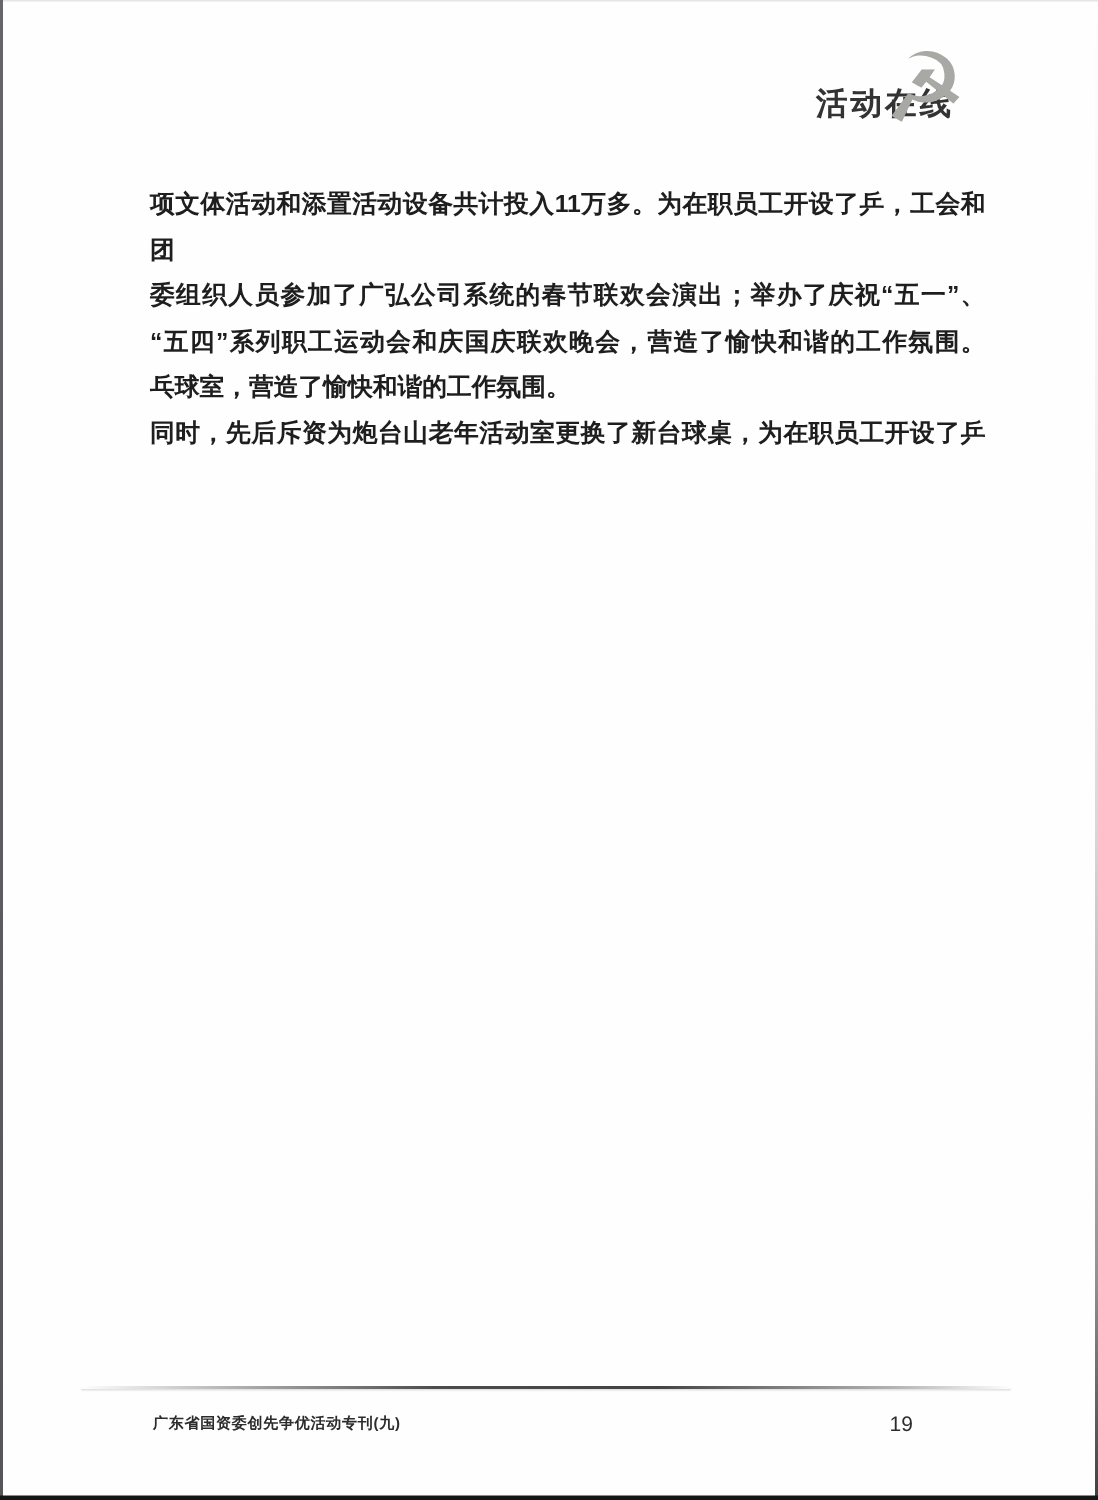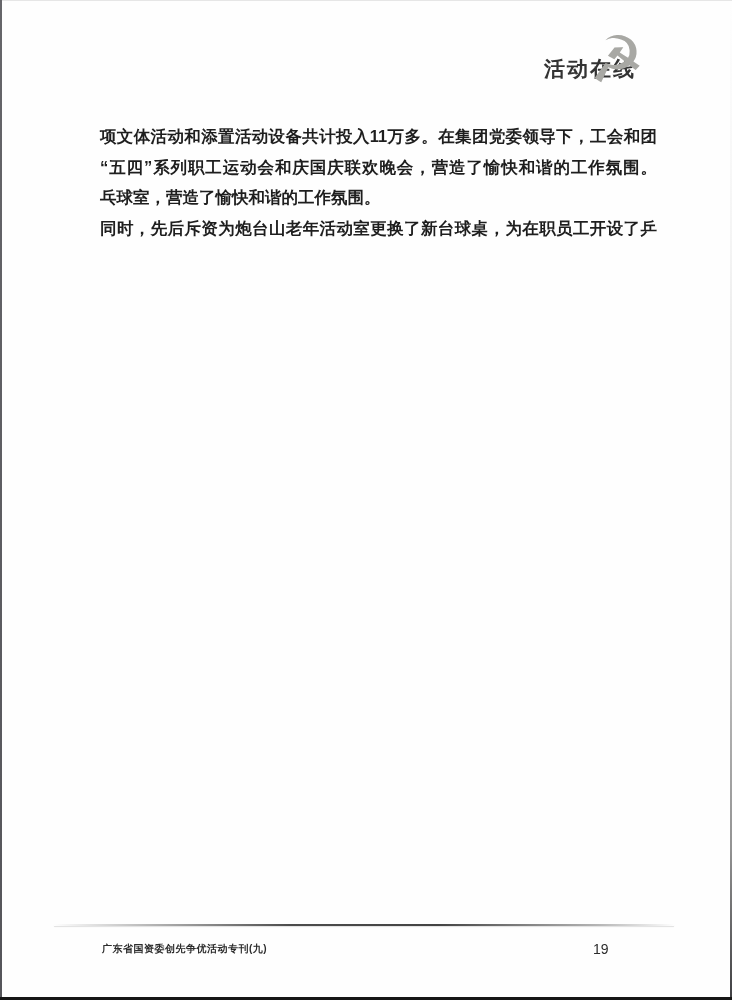--- a/index.html
+++ b/index.html
@@ -94,21 +94,22 @@
 
   <div class="edge-top"></div>
   <div class="edge-left"></div>
   <div class="edge-right"></div>
   <div class="edge-bottom"></div>
 
   <div class="header-title">活动在线</div>
   <div class="emblem">☭</div>
 
   <div class="body-text">
-    <div class="line">项文体活动和添置活动设备共计投入11万多。在集团党委领导下，工会和团</div>
+    <div class="line">项文体活动和添置活动设备共计投入11万多。为在职员工开设了乒，工会和团</div>
+    <div class="line">委组织人员参加了广弘公司系统的春节联欢会演出；举办了庆祝“五一”、</div>
     <div class="line">“五四”系列职工运动会和庆国庆联欢晚会，营造了愉快和谐的工作氛围。</div>
     <div class="line last">乓球室，营造了愉快和谐的工作氛围。</div>
     <div class="line">同时，先后斥资为炮台山老年活动室更换了新台球桌，为在职员工开设了乒</div>
   </div>
 
   <div class="footer-rule"></div>
   <div class="footer-title">广东省国资委创先争优活动专刊(九)</div>
   <div class="page-number">19</div>
 
 </div>

